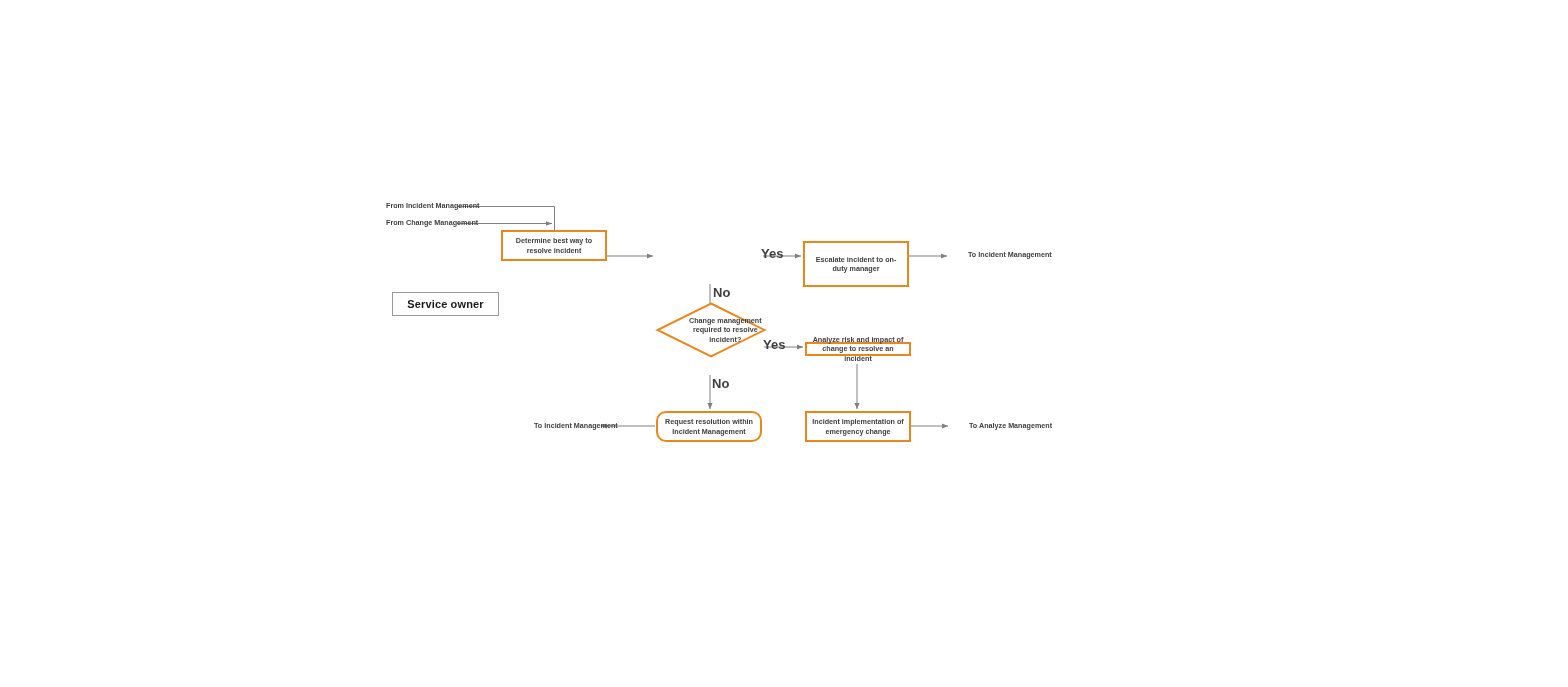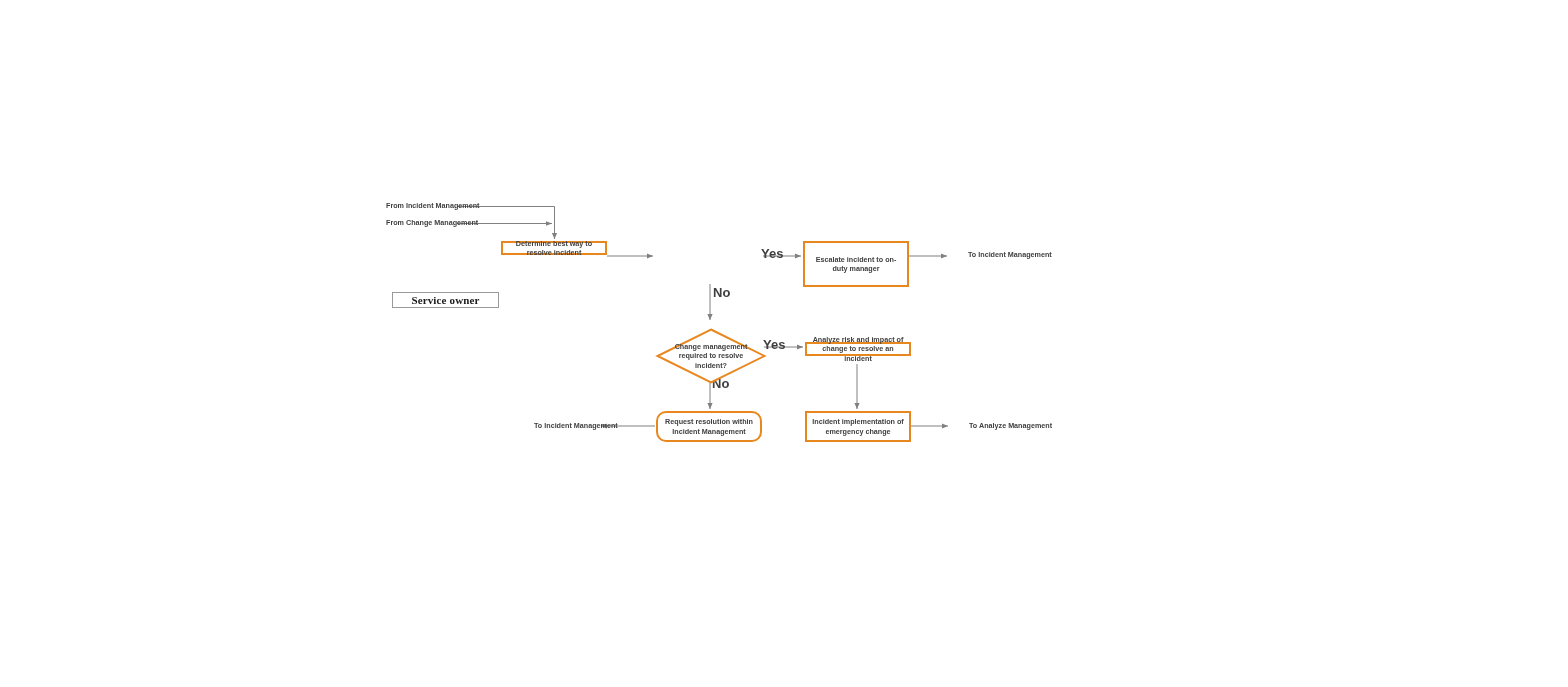--- a/index.html
+++ b/index.html
@@ -155,33 +155,33 @@
   <div class="elabel" style="left:953px; top:422px;">To Analyze Management</div>
 
   <div class="yesno" style="left:761px; top:246px;">Yes</div>
 
   <div class="yesno" style="left:713px; top:285px;">No</div>
 
   <div class="yesno" style="left:763px; top:337px;">Yes</div>
 
   <div class="yesno" style="left:712px; top:376px;">No</div>
 
-  <div class="proc" style="left:501px; top:241px; width:106px; height:14px;">Determine best way to resolve incident</div>
+  <div class="proc" style="left:501px; top:230px; width:106px; height:31px;">Determine best way to resolve incident</div>
 
   <div class="proc" style="left:803px; top:241px; width:106px; height:46px;">Escalate incident to on-duty manager</div>
 
   <div class="proc" style="left:805px; top:342px; width:106px; height:14px;">Analyze risk and impact of change to resolve an incident</div>
 
   <div class="proc" style="left:656px; top:411px; width:106px; height:31px;border-radius:10px;">Request resolution within Incident Management</div>
 
   <div class="proc" style="left:805px; top:411px; width:106px; height:31px;">Incident implementation of emergency change</div>
 
 
-  <div class="decision" style="left:656px; top:328px; width:110px; height:56px;">
+  <div class="decision" style="left:656px; top:302px; width:110px; height:56px;justify-content:flex-end;">
     <svg width="110" height="56" viewBox="0 0 110 56" xmlns="http://www.w3.org/2000/svg">
       <polygon points="55,1.5 108.5,28 55,54.5 1.5,28" fill="#ffffff" stroke="#E8871E" stroke-width="2"></polygon>
     </svg>
     <div class="dtext">Change management required to resolve incident?</div>
   </div>
 
-  <div class="lane-label" style="left:392px; top:292px; width:107px; height:16px;font-family:Liberation Serif, serif;">Service owner</div>
+  <div class="lane-label" style="left:392px; top:292px; width:107px; height:24px;">Service owner</div>
 
 </div>
 
 </body></html>

